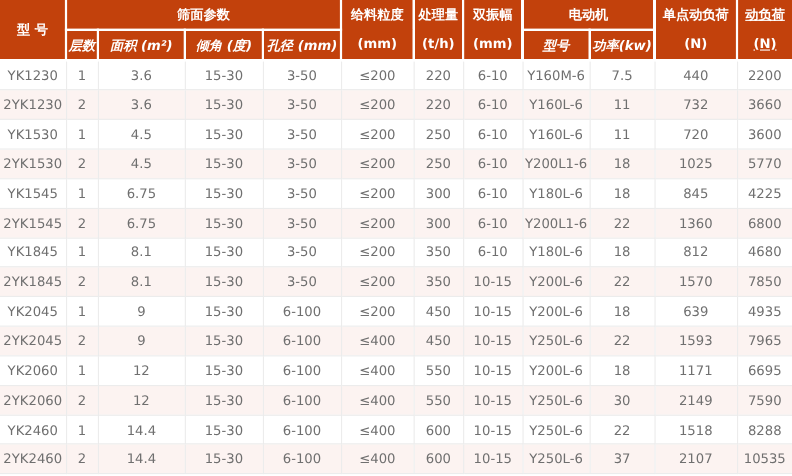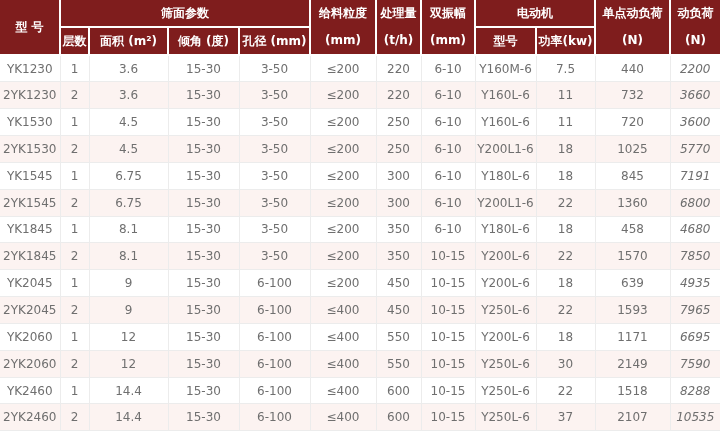--- a/index.html
+++ b/index.html
@@ -10,54 +10,54 @@
     overflow: hidden;
     font-family: "DejaVu Sans", "Liberation Sans", sans-serif;
   }
   table.spec {
     border-collapse: collapse;
     table-layout: fixed;
     width: 720px;
   }
   
   thead th {
-    background: #7f1d1d;
+    background: #c2410c;
     color: #ffffff;
     font-weight: bold;
     font-size: 12px;
     padding: 0;
     border: 0;
     border-right: 2px solid #ffffff;
     border-bottom: 2px solid #ffffff;
     text-align: center;
     vertical-align: middle;
     overflow: hidden;
     white-space: nowrap;
   }
-  thead th.last { border-right: 0; }
+  thead th.last { border-right: 0; text-decoration: underline; }
   thead tr.head-top { height: 27px; }
-  thead tr.head-sub { height: 28px; }
+  thead tr.head-sub { height: 28px; font-style: italic; }
   th.two-line { line-height: 27px; }
   th.two-line div { height: 27px; }
   
   tbody tr { height: 26.85px; }
   tbody tr:nth-child(odd)  { background: #ffffff; }
   tbody tr:nth-child(even) { background: #fcf3f1; }
   tbody td {
     font-size: 12px;
     color: #6f6f6f;
     text-align: center;
     vertical-align: middle;
     padding: 0;
     border: 1px solid #ececec;
     overflow: hidden;
     white-space: nowrap;
   }
   tbody td:first-child { border-left: 0; }
-  tbody td:last-child  { border-right: 0; font-style: italic; }
+  tbody td:last-child  { border-right: 0; }
 </style>
 </head>
 <body>
 
 <div class="page">
   <table class="spec">
     <colgroup>
       <col style="width:60px">
         <col style="width:29px">
         <col style="width:79px">
@@ -168,21 +168,21 @@
           <td>1</td>
           <td>6.75</td>
           <td>15-30</td>
           <td>3-50</td>
           <td>≤200</td>
           <td>300</td>
           <td>6-10</td>
           <td>Y180L-6</td>
           <td>18</td>
           <td>845</td>
-          <td>7191</td>
+          <td>4225</td>
         </tr>
         <tr>
           <td>2YK1545</td>
           <td>2</td>
           <td>6.75</td>
           <td>15-30</td>
           <td>3-50</td>
           <td>≤200</td>
           <td>300</td>
           <td>6-10</td>
@@ -195,21 +195,21 @@
           <td>YK1845</td>
           <td>1</td>
           <td>8.1</td>
           <td>15-30</td>
           <td>3-50</td>
           <td>≤200</td>
           <td>350</td>
           <td>6-10</td>
           <td>Y180L-6</td>
           <td>18</td>
-          <td>458</td>
+          <td>812</td>
           <td>4680</td>
         </tr>
         <tr>
           <td>2YK1845</td>
           <td>2</td>
           <td>8.1</td>
           <td>15-30</td>
           <td>3-50</td>
           <td>≤200</td>
           <td>350</td>

